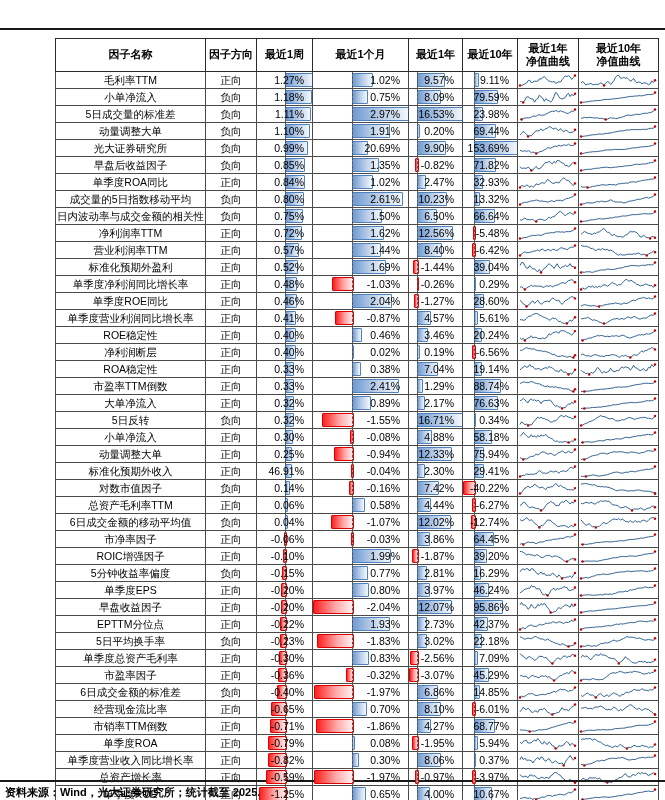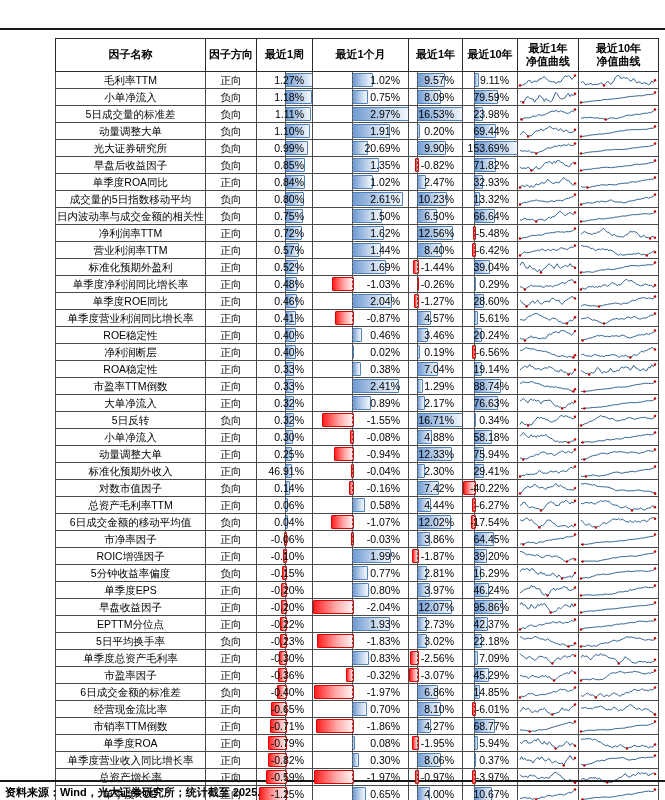--- a/index.html
+++ b/index.html
@@ -1062,21 +1062,21 @@
             <span class="txt">-1.07%</span>
           </td>
           <td class="c-val">
             <div class="bar pos" style="left:15.52%;width:60.77%"></div>
             <div class="axis" style="left:15.52%"></div>
             <span class="txt">12.02%</span>
           </td>
           <td class="c-val">
             <div class="bar neg" style="left:14.17%;width:6.57%"></div>
             <div class="axis" style="left:20.74%"></div>
-            <span class="txt">-17.54%</span>
+            <span class="txt">-12.74%</span>
           </td>
           <td class="c-curve">
             <svg width="59" height="15" viewBox="0 0 59 15">
               <polyline points="2.0,4.5 3.6,5.8 5.2,5.2 6.9,4.5 8.5,2.5 10.1,4.3 11.7,5.6 13.3,4.6 14.9,6.4 16.6,8.3 18.2,9.3 19.8,10.8 21.4,12.5 23.0,10.4 24.6,10.8 26.3,9.2 27.9,7.1 29.5,4.9 31.1,5.2 32.7,5.4 34.4,7.5 36.0,8.5 37.6,9.6 39.2,11.3 40.8,11.6 42.4,11.0 44.1,10.9 45.7,10.6 47.3,10.7 48.9,11.7 50.5,12.5 52.1,11.2 53.8,10.4 55.4,11.9 57.0,9.7" fill="none" stroke="#31618F" stroke-width="1"></polyline>
               <circle cx="21.4" cy="12.5" r="1.2" fill="#C00000"></circle>
               <circle cx="57.0" cy="9.7" r="1.2" fill="#C00000"></circle>
             </svg>
           </td>
           <td class="c-curve">
             <svg width="78" height="15" viewBox="0 0 78 15">

